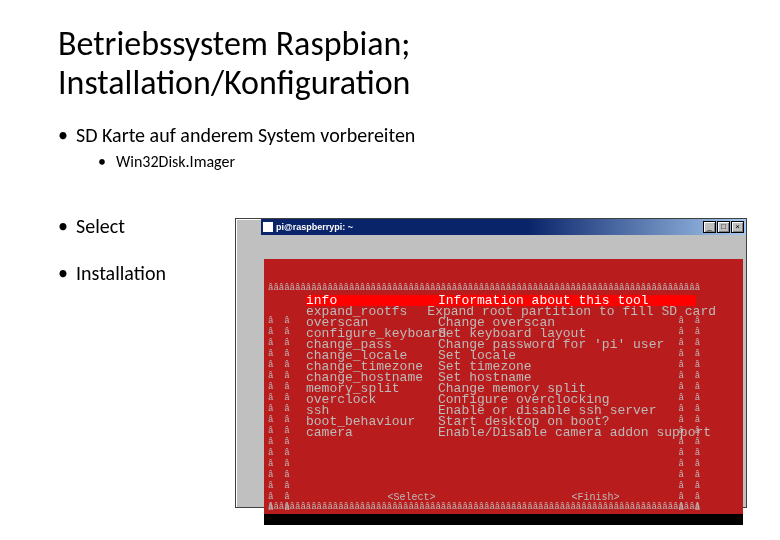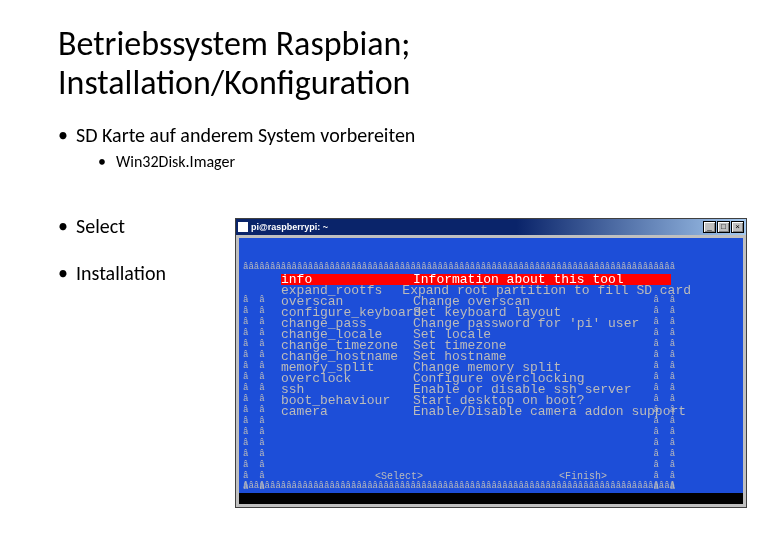--- a/index.html
+++ b/index.html
@@ -59,20 +59,21 @@
     position: absolute;
     left: 235px;
     top: 218px;
     width: 512px;
     height: 290px;
     background: #c0c0c0;
     border: 1px solid #404040;
     box-shadow: inset 1px 1px 0 #ffffff;
     font-family: Tahoma, Arial, sans-serif;
     font-size: 9px;
+    padding-left: 25px;
   }
   .win-titlebar {
     height: 16px;
     background: linear-gradient(to right, #0a246a 0%, #0a246a 55%, #a6caf0 100%);
     display: flex; align-items: center; justify-content: space-between;
     padding: 0 2px;
   }
   .win-titlebar .tleft { display: flex; align-items: center; gap: 3px; }
   .win-icon { width: 10px; height: 10px; background: #fff; display: inline-block; }
   .win-titlebar .ttext { color: #fff; font-size: 9px; font-weight: bold; }
@@ -85,29 +86,30 @@
     font-family: Arial, sans-serif;
     cursor: default;
   }
   .win-body {
     background: #c0c0c0;
     height: calc(100% - 16px);
     padding: 3px;
   }
   .term {
     width: 100%; height: 100%;
-    background: #1d4ed8;
+    background: #b91c1c;
     color: #cccccc;
     font-family: "Courier New", monospace;
     font-size: 9px;
     line-height: 11px;
     position: relative;
     padding: 2px 4px;
     white-space: pre;
     overflow: hidden;
+    margin-top: 21px;
   }
   .bar-row { color: #bbbbbb; letter-spacing: 0; }
   .menu-area {
     position: absolute;
     left: 42px; top: 36px;
     width: 410px;
   }
   .menu-row {
     display: flex;
     font-size: 13px;

